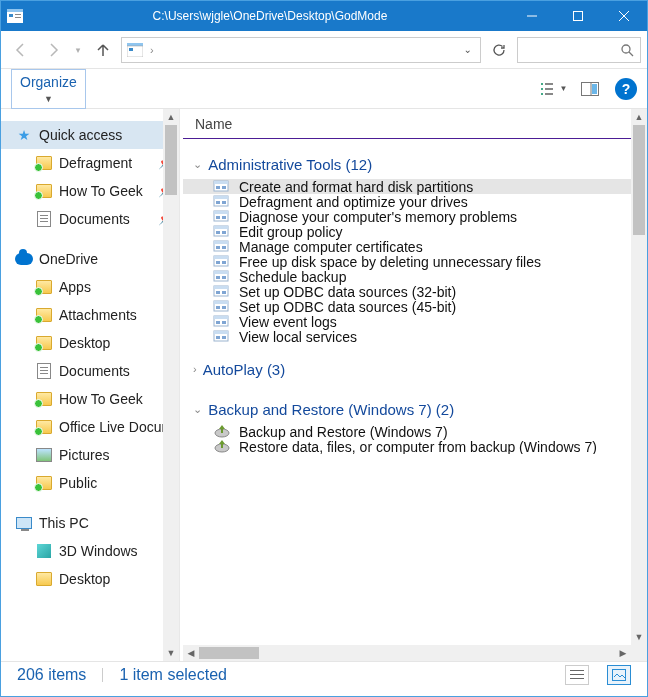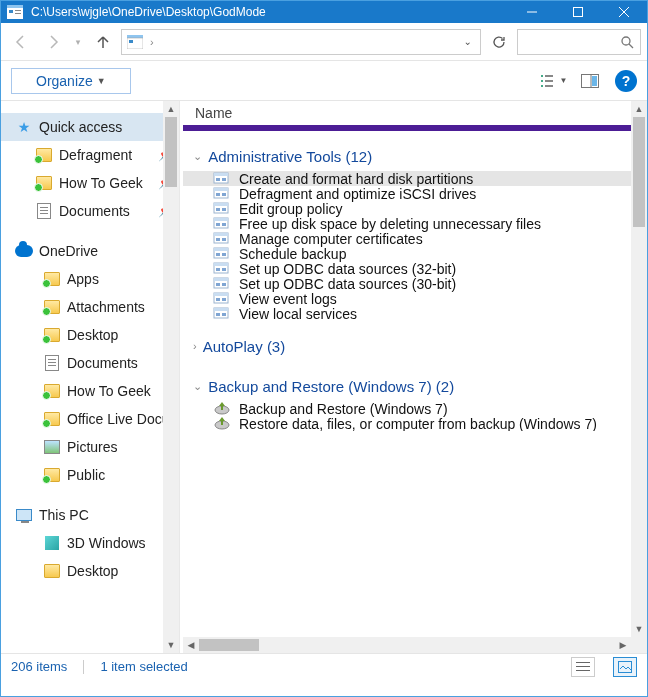--- a/index.html
+++ b/index.html
@@ -1,74 +1,74 @@
 <!DOCTYPE html>
 <html><head>
 <meta charset="utf-8">
 <style>
 * { box-sizing: border-box; margin: 0; padding: 0; font-family: "Segoe UI", Arial, sans-serif; }
 body { width: 648px; height: 697px; overflow: hidden; background: #fff; border: 1px solid #4aa0e0; }
-.titlebar { height: 22px; background: #1979ca; color: #fff; display: flex; align-items: center; font-size: 12px; }
+.titlebar { height: 30px; background: #1979ca; color: #fff; display: flex; align-items: center; font-size: 12px; text-align: center; }
 .titlebar .ticon { width: 28px; display:flex; align-items:center; justify-content:center;}
 .titlebar .title { flex: 1; padding-left: 2px; }
 .titlebar .wbtns { display: flex; }
 .titlebar .wbtn { width: 46px; height: 30px; display: flex; align-items: center; justify-content: center; }
 .titlebar .wbtn svg { stroke: #fff; }
 .navrow { height: 38px; background:#fff; display:flex; align-items:center; padding: 4px 6px; gap:4px; border-bottom: 1px solid #e5e5e5;}
 .navbtn { width: 28px; height:28px; display:flex; align-items:center; justify-content:center; color:#b0b0b0;}
 .navbtn.enabled { color:#666; }
 .addrbar { flex:1; height:26px; border:1px solid #ccc; display:flex; align-items:center; padding:0 4px; gap:4px;}
 .addrbar .ai { width:18px; height:18px; display:flex;align-items:center;justify-content:center;}
 .addrbar .sep { color:#888; font-size:11px; padding:0 2px;}
 .addrbar .spacer{flex:1;}
 .addrbar .drop{color:#555; font-size:10px; padding:0 4px;}
 .refresh{width:28px;height:26px;display:flex;align-items:center;justify-content:center;color:#555;}
 .searchbox{width:124px;height:26px;border:1px solid #ccc;display:flex;align-items:center;justify-content:flex-end;padding:0 6px;color:#888;}
 .toolbar{height:40px;display:flex;align-items:center;padding:0 10px;border-bottom:1px solid #e5e5e5;}
-.orgbtn{border:1px solid #a8c7ec;color:#1a62b0;padding:4px 24px;font-size:14px;display:flex;align-items:center;gap:4px;}
+.orgbtn{border:1px solid #a8c7ec;color:#1a62b0;padding:4px 8px;font-size:14px;display:flex;align-items:center;gap:4px;flex-direction:column;}
 .toolbar .tsp{flex:1;}
 .viewbtn{width:30px;height:26px;display:flex;align-items:center;justify-content:center;color:#555;margin-left:6px;}
 .helpbtn{width:22px;height:22px;border-radius:50%;background:#0073cf;color:#fff;display:flex;align-items:center;justify-content:center;font-size:14px;font-weight:bold;margin-left:10px;}
 .body{display:flex;height:552px;position:relative;}
 .navpane{width:178px;overflow:hidden;position:relative;font-size:14px;color:#222;}
 .navlist{padding-top:12px;}
 .nitem{display:flex;align-items:center;height:28px;padding-left:14px;gap:6px;}
 .nitem.sub{padding-left:34px;}
-.nitem.sub2{padding-left:34px;margin-left:8px;}
+.nitem.sub2{padding-left:34px;}
 .nitem.sel{background:#d8e6f2;}
 .nitem .pin{margin-left:auto;margin-right:6px;color:#888;font-size:12px;}
 .ficon{width:18px;height:18px;display:flex;align-items:center;justify-content:center;flex-shrink:0;}
 .star{color:#3b9de6;}
 .fold{width:16px;height:14px;background:linear-gradient(#ffe9a3,#f7c94f);border:1px solid #d9a92f;border-radius:1px;position:relative;}
 .fold .badge{position:absolute;bottom:-3px;left:-3px;width:9px;height:9px;border-radius:50%;background:#3ac23a;border:1px solid #fff;}
 .docicon{width:14px;height:16px;background:#fff;border:1px solid #888;position:relative;}
 .docicon:before{content:"";position:absolute;top:3px;left:2px;right:2px;height:1px;background:#888;box-shadow:0 3px 0 #888,0 6px 0 #888;}
 .cloud{width:18px;height:12px;background:#0073cf;border-radius:6px;position:relative;}
 .cloud:before{content:"";position:absolute;top:-4px;left:4px;width:8px;height:8px;background:#0073cf;border-radius:50%;}
 .pcicon{width:16px;height:12px;border:1px solid #3a8ac9;background:#cde5f7;position:relative;}
 .pcicon:after{content:"";position:absolute;bottom:-3px;left:4px;width:8px;height:2px;background:#888;}
 .cube{width:14px;height:14px;background:linear-gradient(135deg,#5dd6d6,#2aa5a5);transform:rotate(0deg);}
 .vscroll{position:absolute;right:0;top:0;bottom:0;width:16px;background:#f0f0f0;}
 .vscroll .arrow{height:16px;display:flex;align-items:center;justify-content:center;color:#666;font-size:9px;}
 .vscroll .thumb{position:absolute;left:2px;right:2px;background:#c2c2c2;border-radius:0;}
 .splitter{width:4px;background:#fff;border-left:1px solid #e8e8e8;}
 .content{flex:1;position:relative;overflow:hidden;font-size:14px;}
-.colhdr{height:30px;display:flex;align-items:center;padding-left:12px;color:#444;border-bottom:6px solid #4c1d95;}
+.colhdr{height:30px;display:flex;align-items:center;padding-left:12px;color:#444;border-bottom:1px solid #4c1d95;}
 .clist{overflow:hidden;}
 .ghdr{display:flex;align-items:center;height:30px;padding-left:10px;color:#13499c;font-size:15px;gap:6px;margin-top:10px;}
 .ghdr .chev{color:#888;font-size:11px;}
 .row{display:flex;align-items:center;height:15px;padding-left:30px;gap:8px;color:#111;}
 .row.sel{background:#e5e5e5;}
 .cpicon{width:18px;height:18px;display:flex;align-items:center;justify-content:center;}
 .cpicon svg{display:block;}
 .hscroll{position:absolute;bottom:0;left:0;right:16px;height:16px;background:#f0f0f0;display:flex;}
 .hscroll .arrow{width:16px;display:flex;align-items:center;justify-content:center;color:#666;font-size:9px;}
 .hscroll .track{flex:1;position:relative;}
 .hscroll .thumb{position:absolute;top:2px;bottom:2px;left:0;width:60px;background:#c2c2c2;}
-.statusbar{height:26px;border-top:1px solid #e5e5e5;display:flex;align-items:center;font-size:13px;color:#1a62b0;padding:0 10px;gap:16px;}
+.statusbar{height:26px;border-top:1px solid #e5e5e5;display:flex;align-items:center;font-size:16px;color:#1a62b0;padding:0 16px;gap:16px;}
 .statusbar .sep{width:1px;height:14px;background:#ccc;}
 .statusbar .sp{flex:1;}
 .vmode{width:24px;height:20px;border:1px solid #ccc;margin-left:2px;display:flex;align-items:center;justify-content:center;color:#666;}
 .vmode.active{border-color:#2a8dd4;background:#e9f3fb;}
 .itxt{white-space:nowrap;overflow:hidden;text-overflow:clip;}
 .picimg{width:16px;height:14px;background:linear-gradient(#bde3ff,#7fc479);border:1px solid #888;}
 </style>
 </head>
 <body>
 
@@ -321,21 +321,32 @@
         </div>
         <div class="row">
           <span class="cpicon">
             <svg width="18" height="18" viewBox="0 0 18 18">
               <rect x="1" y="3" width="14" height="10" fill="#fff" stroke="#9bb4cf"></rect>
               <rect x="1" y="3" width="14" height="3" fill="#c9ddf1"></rect>
               <rect x="3" y="8" width="4" height="3" fill="#7fa5d3"></rect>
               <rect x="9" y="8" width="4" height="3" fill="#7fa5d3"></rect>
             </svg>
           </span>
-          <span class="itxt">Defragment and optimize iSCSI drives</span>
+          <span class="itxt">Defragment and optimize your drives</span>
+        </div>
+        <div class="row">
+          <span class="cpicon">
+            <svg width="18" height="18" viewBox="0 0 18 18">
+              <rect x="1" y="3" width="14" height="10" fill="#fff" stroke="#9bb4cf"></rect>
+              <rect x="1" y="3" width="14" height="3" fill="#c9ddf1"></rect>
+              <rect x="3" y="8" width="4" height="3" fill="#7fa5d3"></rect>
+              <rect x="9" y="8" width="4" height="3" fill="#7fa5d3"></rect>
+            </svg>
+          </span>
+          <span class="itxt">Diagnose your computer's memory problems</span>
         </div>
         <div class="row">
           <span class="cpicon">
             <svg width="18" height="18" viewBox="0 0 18 18">
               <rect x="1" y="3" width="14" height="10" fill="#fff" stroke="#9bb4cf"></rect>
               <rect x="1" y="3" width="14" height="3" fill="#c9ddf1"></rect>
               <rect x="3" y="8" width="4" height="3" fill="#7fa5d3"></rect>
               <rect x="9" y="8" width="4" height="3" fill="#7fa5d3"></rect>
             </svg>
           </span>
@@ -343,42 +354,42 @@
         </div>
         <div class="row">
           <span class="cpicon">
             <svg width="18" height="18" viewBox="0 0 18 18">
               <rect x="1" y="3" width="14" height="10" fill="#fff" stroke="#9bb4cf"></rect>
               <rect x="1" y="3" width="14" height="3" fill="#c9ddf1"></rect>
               <rect x="3" y="8" width="4" height="3" fill="#7fa5d3"></rect>
               <rect x="9" y="8" width="4" height="3" fill="#7fa5d3"></rect>
             </svg>
           </span>
+          <span class="itxt">Manage computer certificates</span>
+        </div>
+        <div class="row">
+          <span class="cpicon">
+            <svg width="18" height="18" viewBox="0 0 18 18">
+              <rect x="1" y="3" width="14" height="10" fill="#fff" stroke="#9bb4cf"></rect>
+              <rect x="1" y="3" width="14" height="3" fill="#c9ddf1"></rect>
+              <rect x="3" y="8" width="4" height="3" fill="#7fa5d3"></rect>
+              <rect x="9" y="8" width="4" height="3" fill="#7fa5d3"></rect>
+            </svg>
+          </span>
           <span class="itxt">Free up disk space by deleting unnecessary files</span>
         </div>
         <div class="row">
           <span class="cpicon">
             <svg width="18" height="18" viewBox="0 0 18 18">
               <rect x="1" y="3" width="14" height="10" fill="#fff" stroke="#9bb4cf"></rect>
               <rect x="1" y="3" width="14" height="3" fill="#c9ddf1"></rect>
               <rect x="3" y="8" width="4" height="3" fill="#7fa5d3"></rect>
               <rect x="9" y="8" width="4" height="3" fill="#7fa5d3"></rect>
             </svg>
           </span>
-          <span class="itxt">Manage computer certificates</span>
-        </div>
-        <div class="row">
-          <span class="cpicon">
-            <svg width="18" height="18" viewBox="0 0 18 18">
-              <rect x="1" y="3" width="14" height="10" fill="#fff" stroke="#9bb4cf"></rect>
-              <rect x="1" y="3" width="14" height="3" fill="#c9ddf1"></rect>
-              <rect x="3" y="8" width="4" height="3" fill="#7fa5d3"></rect>
-              <rect x="9" y="8" width="4" height="3" fill="#7fa5d3"></rect>
-            </svg>
-          </span>
           <span class="itxt">Schedule backup</span>
         </div>
         <div class="row">
           <span class="cpicon">
             <svg width="18" height="18" viewBox="0 0 18 18">
               <rect x="1" y="3" width="14" height="10" fill="#fff" stroke="#9bb4cf"></rect>
               <rect x="1" y="3" width="14" height="3" fill="#c9ddf1"></rect>
               <rect x="3" y="8" width="4" height="3" fill="#7fa5d3"></rect>
               <rect x="9" y="8" width="4" height="3" fill="#7fa5d3"></rect>
             </svg>
@@ -387,21 +398,21 @@
         </div>
         <div class="row">
           <span class="cpicon">
             <svg width="18" height="18" viewBox="0 0 18 18">
               <rect x="1" y="3" width="14" height="10" fill="#fff" stroke="#9bb4cf"></rect>
               <rect x="1" y="3" width="14" height="3" fill="#c9ddf1"></rect>
               <rect x="3" y="8" width="4" height="3" fill="#7fa5d3"></rect>
               <rect x="9" y="8" width="4" height="3" fill="#7fa5d3"></rect>
             </svg>
           </span>
-          <span class="itxt">Set up ODBC data sources (30-bit)</span>
+          <span class="itxt">Set up ODBC data sources (45-bit)</span>
         </div>
         <div class="row">
           <span class="cpicon">
             <svg width="18" height="18" viewBox="0 0 18 18">
               <rect x="1" y="3" width="14" height="10" fill="#fff" stroke="#9bb4cf"></rect>
               <rect x="1" y="3" width="14" height="3" fill="#c9ddf1"></rect>
               <rect x="3" y="8" width="4" height="3" fill="#7fa5d3"></rect>
               <rect x="9" y="8" width="4" height="3" fill="#7fa5d3"></rect>
             </svg>
           </span>

